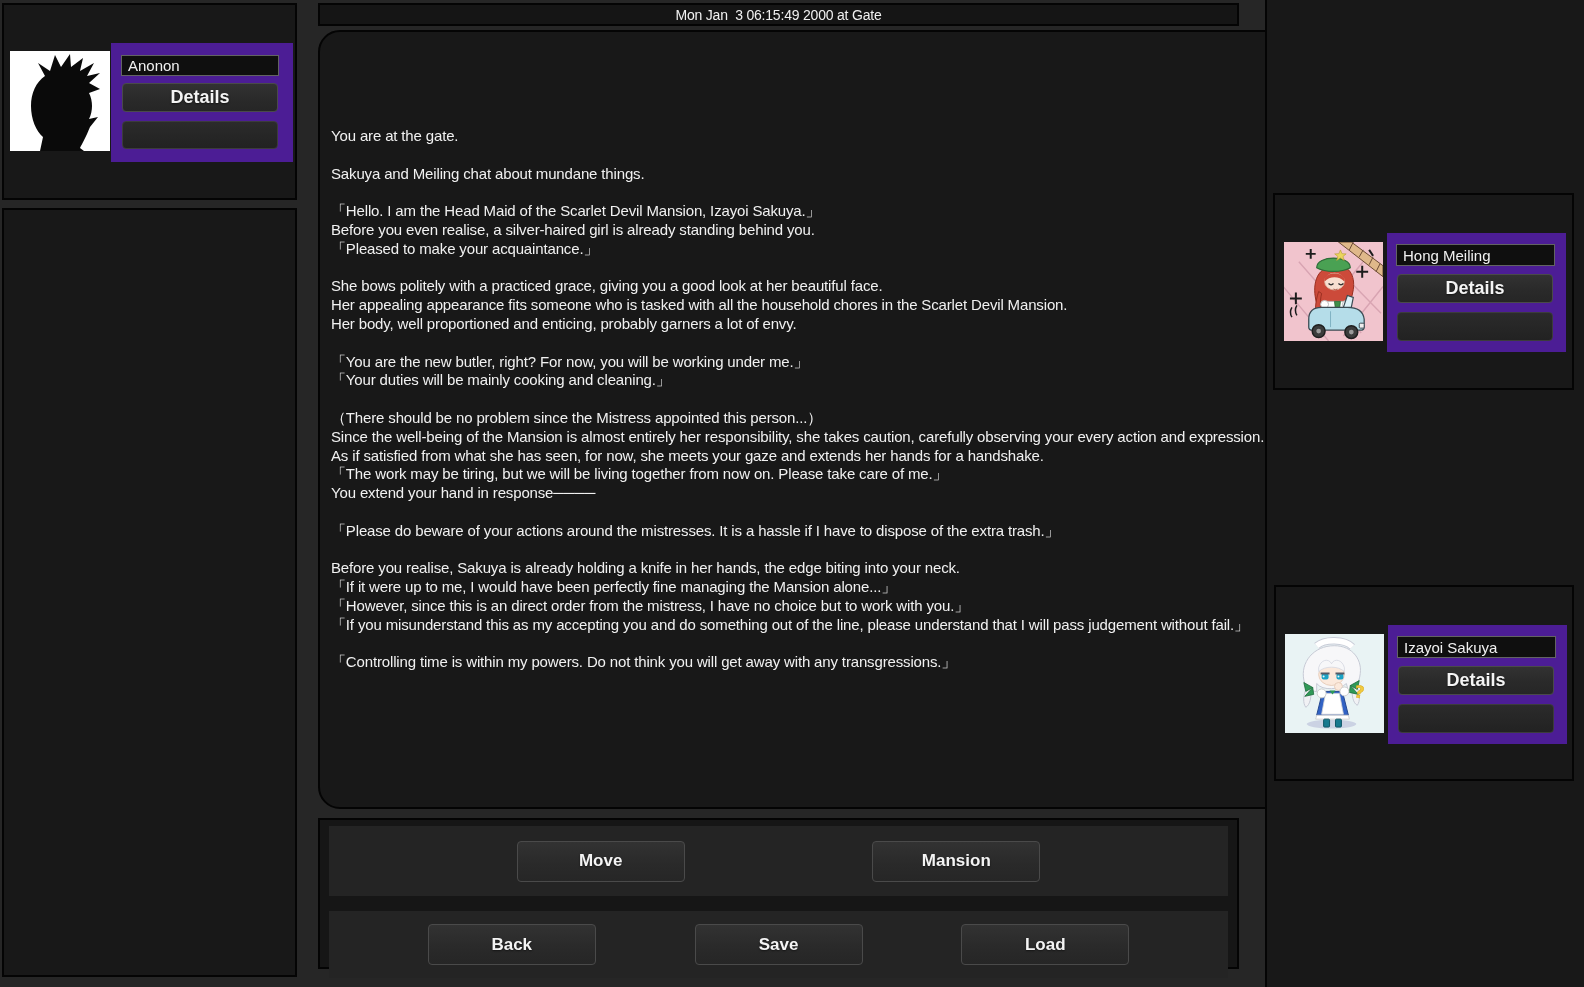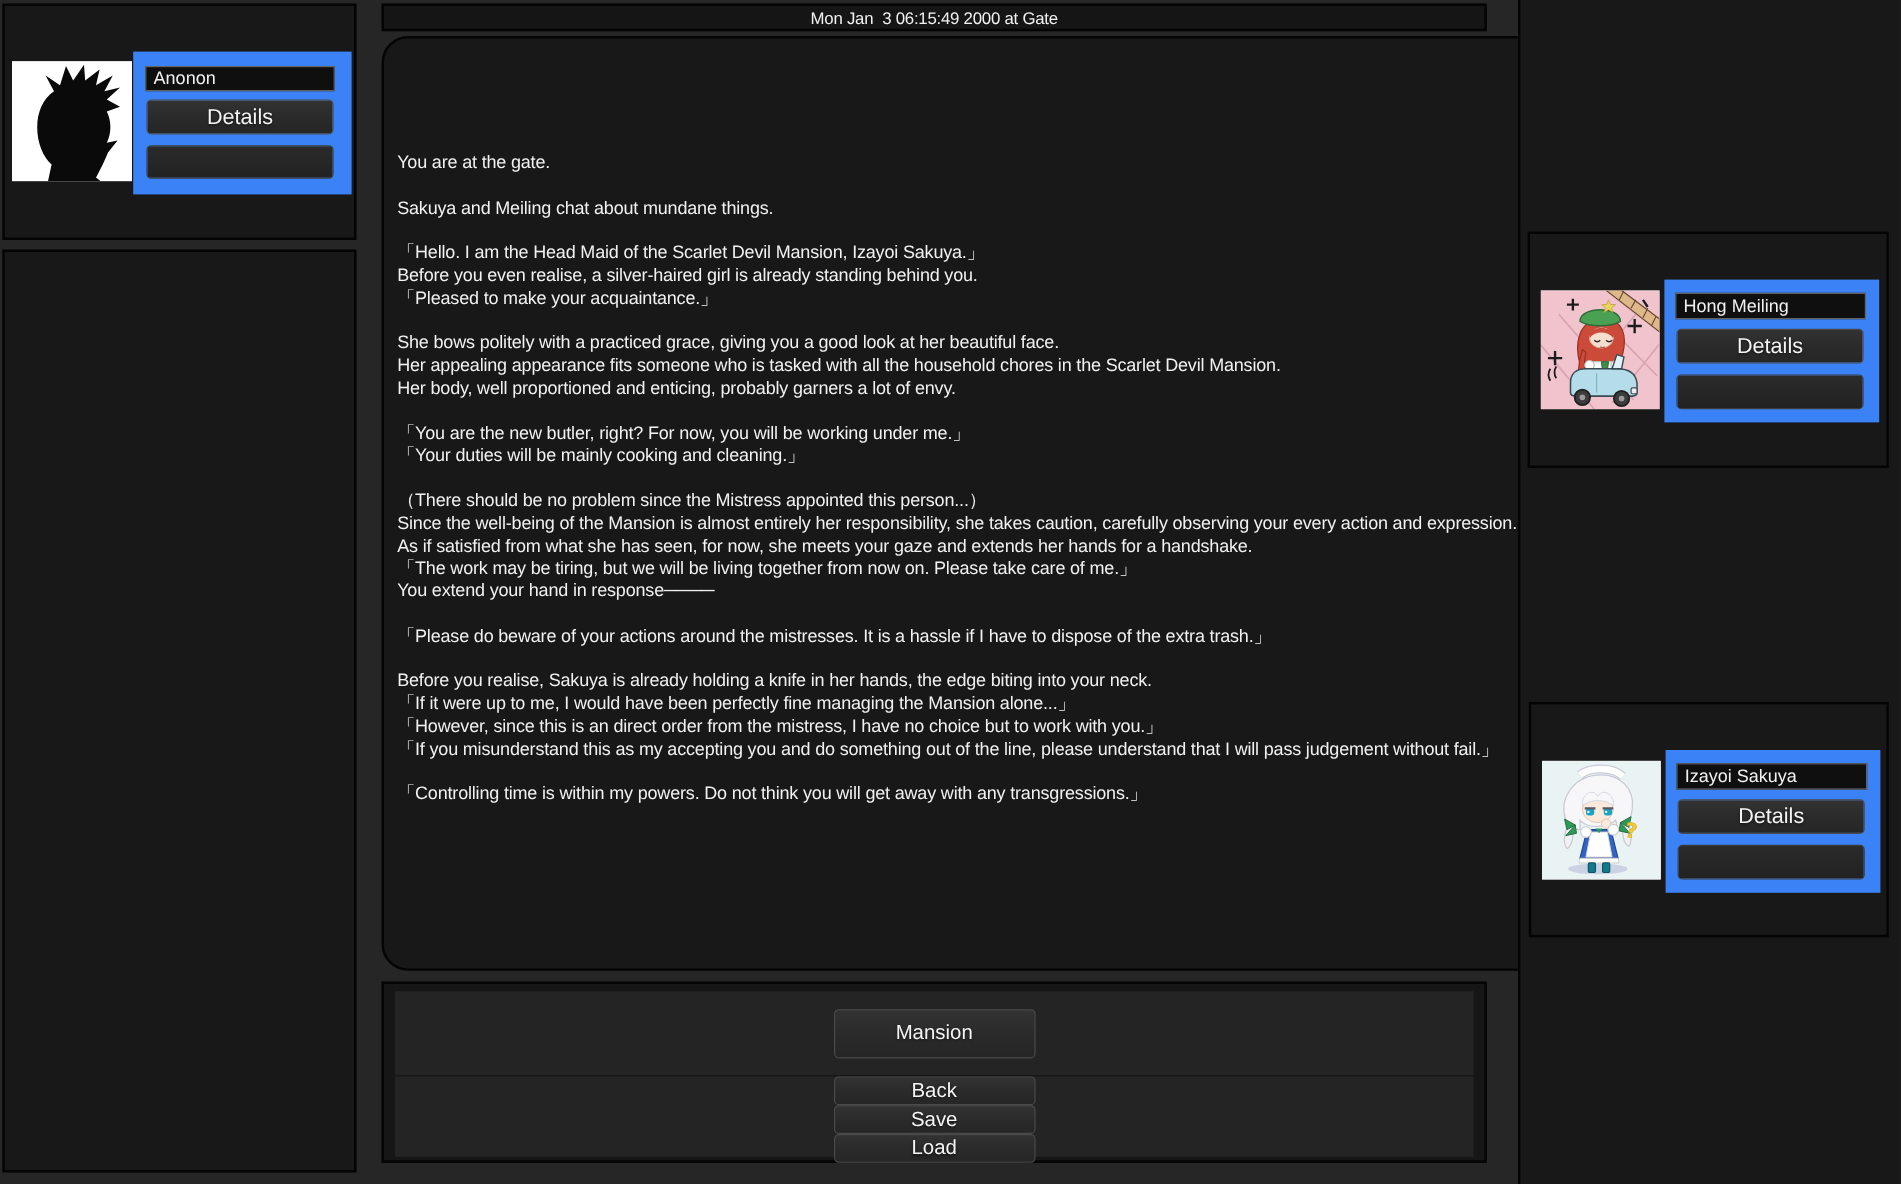--- a/index.html
+++ b/index.html
@@ -8,33 +8,34 @@
     font-family:"Liberation Sans","DejaVu Sans",sans-serif;color:#f1f1f1;
   }
   .panel{
     position:absolute;background:#181818;border:2px solid #040404;box-sizing:border-box;
   }
   
   .player-panel{left:2px;top:3px;width:295px;height:197px;}
   .left-empty-panel{left:2px;top:208px;width:295px;height:769px;}
   .avatar-box{position:absolute;background:#ffffff;overflow:hidden;}
   .player-panel .avatar-box{left:6px;top:46px;width:100px;height:100px;}
-  .stack{position:absolute;background:#3b82f6;}
+  .stack{position:absolute;background:#4c1d95;}
   .player-panel .stack{left:107px;top:38px;width:182px;height:119px;}
   .name-input{
     position:absolute;background:#0f0f0f;border:1px solid #636363;color:#f1f1f1;
     font-family:inherit;font-size:15px;padding:0 6px;box-sizing:border-box;outline:none;
   }
   .player-panel .name-input{left:10px;top:12px;width:158px;height:21px;}
   .btn{
     position:absolute;display:flex;align-items:center;justify-content:center;
     background:linear-gradient(180deg,#323232 0%,#2a2a2a 55%,#262626 100%);
     border:1px solid #4a4a4a;border-radius:4px;color:#f4f4f4;
     font-family:inherit;cursor:pointer;text-shadow:0 1px 2px rgba(0,0,0,.55);
     box-sizing:border-box;
+    font-weight:bold;
   }
   .details-btn{font-size:18px;}
   .player-panel .details-btn{left:11px;top:40px;width:156px;height:29px;}
   .empty-field{
     position:absolute;background:linear-gradient(180deg,#2b2b2b,#222222);
     border:1px solid #3c3c3c;border-radius:4px;box-sizing:border-box;
   }
   .player-panel .empty-field{left:11px;top:78px;width:156px;height:28px;}
   
   .title-bar{
@@ -46,21 +47,21 @@
   .story-text{
     position:absolute;left:11px;top:95px;right:11px;
     font-size:15px;line-height:18.8px;letter-spacing:-0.15px;white-space:pre-wrap;
   }
   .actions-outer{left:318px;top:818px;width:921px;height:151px;background:#161616;}
   .action-row{
     position:absolute;left:9px;width:899px;background:#242424;
     display:flex;align-items:center;justify-content:space-evenly;
   }
   .action-row.primary{top:6px;height:70px;}
-  .action-row.system{top:77px;height:67px;flex-direction:column;}
+  .action-row.system{top:91px;height:67px;}
   .action-btn{position:static;width:168px;height:41px;font-size:17px;}
   
   .right-panel{left:1265px;top:-3px;width:322px;height:993px;}
   .char-card{box-sizing:border-box;}
   .card-meiling{left:1273px;top:193px;width:301px;height:197px;padding-left:48px;}
   .card-sakuya{left:1274px;top:585px;width:300px;height:196px;}
   .char-card .avatar-box{left:9px;top:47px;width:99px;height:99px;}
   .char-card .stack{left:112px;top:38px;width:179px;height:119px;}
   .char-card .name-input{left:9px;top:11px;width:159px;height:22px;}
   .char-card .details-btn{left:10px;top:41px;width:156px;height:29px;}
@@ -119,20 +120,21 @@
 Before you realise, Sakuya is already holding a knife in her hands, the edge biting into your neck.
 「If it were up to me, I would have been perfectly fine managing the Mansion alone...」
 「However, since this is an direct order from the mistress, I have no choice but to work with you.」
 「If you misunderstand this as my accepting you and do something out of the line, please understand that I will pass judgement without fail.」
 
 「Controlling time is within my powers. Do not think you will get away with any transgressions.」</div>
   </section>
 
   <section class="panel actions-outer">
     <div class="action-row primary">
+      <button class="btn action-btn">Move</button>
       <button class="btn action-btn">Mansion</button>
     </div>
     <div class="action-row system">
       <button class="btn action-btn">Back</button>
       <button class="btn action-btn">Save</button>
       <button class="btn action-btn">Load</button>
     </div>
   </section>
 
   <section class="panel right-panel"></section>

